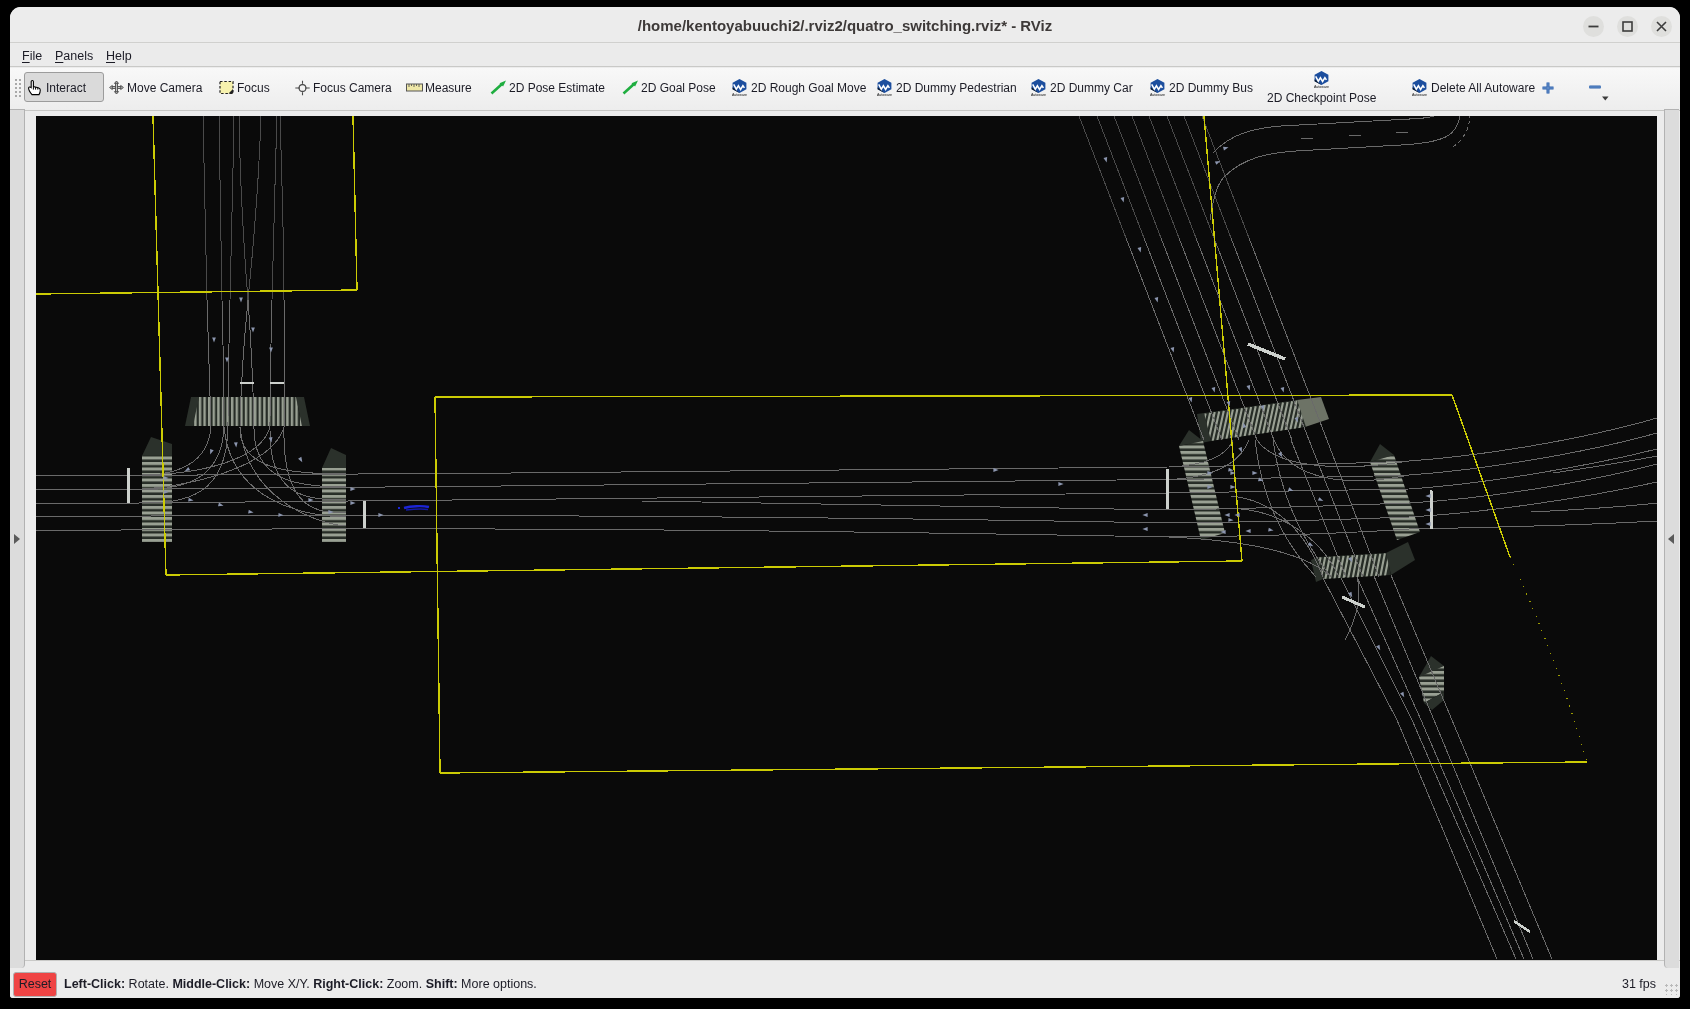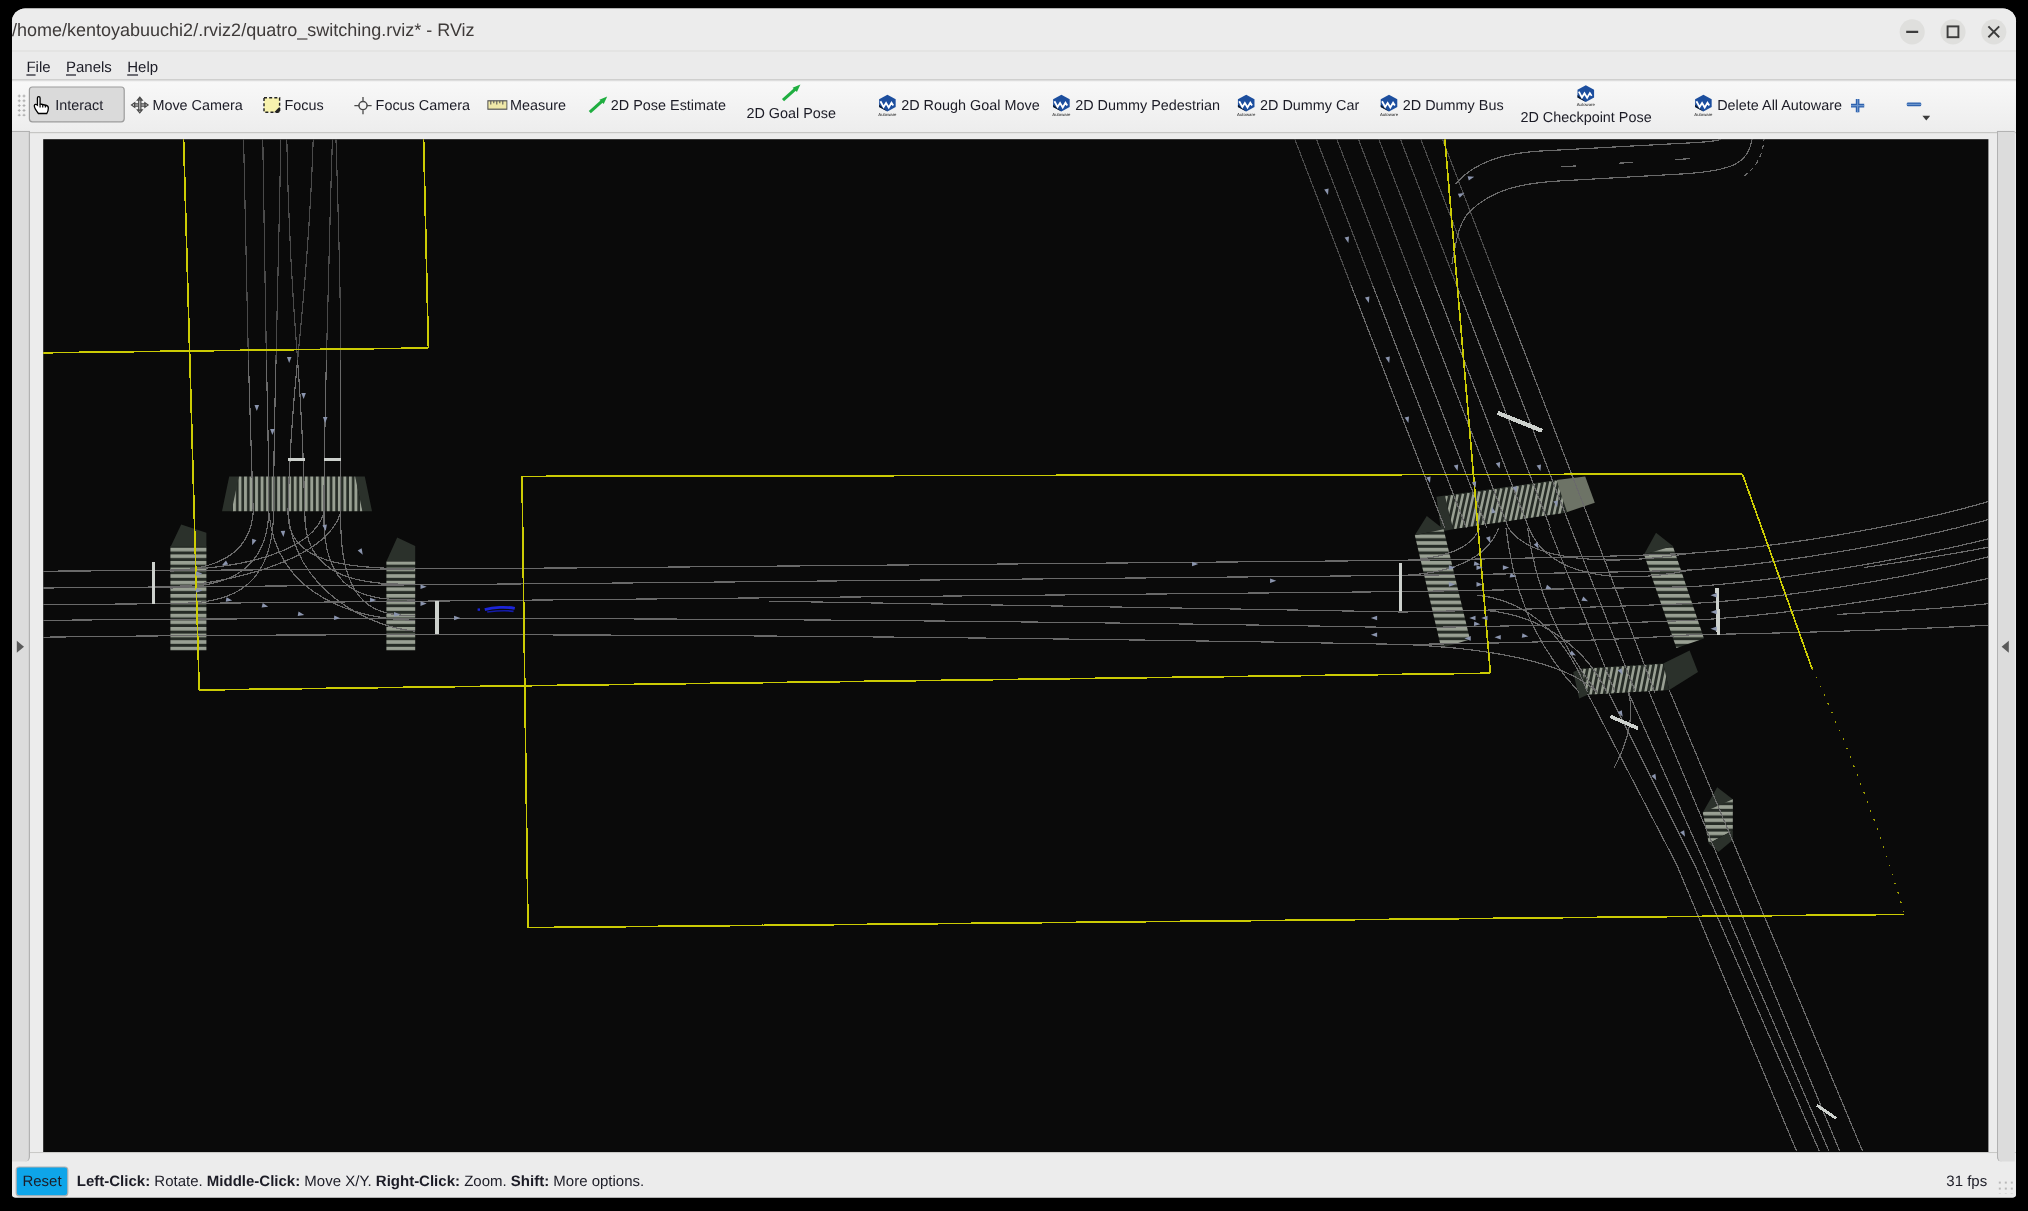--- a/index.html
+++ b/index.html
@@ -2,22 +2,22 @@
 <html><head>
 <meta charset="utf-8">
 <style>
 html,body{margin:0;padding:0;width:1690px;height:1009px;background:#000;overflow:hidden;
   font-family:"Liberation Sans",sans-serif;}
 *{box-sizing:border-box;}
 .win{position:absolute;left:10px;top:7px;width:1670px;height:991px;background:#ececec;
   border-radius:11px 11px 3px 3px;}
 .titlebar{position:absolute;left:0;top:0;width:100%;height:36px;background:#ececec;
   border-radius:11px 11px 0 0;border-bottom:1px solid #d0d0ce;}
-.title{position:absolute;left:0;right:0;top:10px;font-size:15px;
-  font-weight:normal;color:#3e3a39;letter-spacing:0px;}
+.title{position:absolute;left:0;right:0;top:10px;text-align:center;font-size:15px;
+  font-weight:bold;color:#3e3a39;letter-spacing:0px;}
 .wbtn{position:absolute;top:8.5px;width:21px;height:21px;border-radius:50%;background:#dfdfdd;}
 .wbtn svg{position:absolute;left:0;top:0;}
 .menubar{position:absolute;left:0;top:37px;width:100%;height:23px;background:#ebebeb;
   border-bottom:1px solid #c9c9c7;}
 .mi{position:absolute;top:4.5px;font-size:12.5px;color:#1c1c26;}
 .mi u{text-decoration:underline;text-underline-offset:2px;}
 .toolbar{position:absolute;left:0;top:61px;width:100%;height:43px;
   background:linear-gradient(#f8f8f8,#ededed);border-bottom:1px solid #c6c6c4;padding-left:41px;}
 .titem{position:absolute;top:2px;height:35px;display:flex;align-items:center;gap:2px;
   font-size:12px;color:#1c1c26;white-space:nowrap;}
@@ -26,21 +26,21 @@
 .handle{position:absolute;left:4px;top:10px;width:8px;height:19px;
   background-image:radial-gradient(#a9a9a9 1px,transparent 1.1px);
   background-size:4px 4px;}
 .view{position:absolute;left:25.5px;top:109px;width:1621px;height:844px;background:#0a0a0a;}
 .sidetab{position:absolute;top:102px;width:15px;height:859px;background:#dcdcdc;z-index:3;}
 .sidetab.l{left:0;border-right:1px solid #b2b2b2;border-top:1px solid #b2b2b2;border-radius:0 0 4px 0;}
 .sidetab.r{right:1px;border-left:1px solid #b2b2b2;border-top:1px solid #b2b2b2;border-radius:0 0 0 4px;}
 .tri{position:absolute;top:424px;width:0;height:0;}
 .statusbar{position:absolute;left:0;bottom:0;width:100%;height:38px;background:#ececec;
   border-top:1px solid #c9c9c7;border-radius:0 0 3px 3px;}
-.reset{position:absolute;left:3px;top:11px;width:44px;height:25px;background:#0ea5e9;
+.reset{position:absolute;left:3px;top:11px;width:44px;height:25px;background:#ef4444;
   border:1px solid #b0b0b0;border-radius:3px;font-size:12.5px;color:#1c1c26;
   text-align:center;line-height:23px;}
 .stattext{position:absolute;left:54px;top:16px;font-size:12.5px;color:#1c1c26;}
 .fps{position:absolute;right:24px;top:16px;font-size:12.5px;color:#1c1c26;}
 .grip{position:absolute;right:2px;bottom:3px;width:14px;height:12px;
   background-image:radial-gradient(#b9b9b9 1px,transparent 1.1px);background-size:5px 5px;}
 </style>
 </head>
 <body>
 <div class="win">
@@ -119,21 +119,21 @@
         </svg>
       <span>Measure</span>
     </div>
     <div class="titem" style="left:480px;">
       <svg width="17" height="15" viewBox="0 0 17 15">
           <path d="M1.5 13.5L12 4" stroke="#1fae40" stroke-width="2.6"></path>
           <path d="M16 0.5L9.5 3.2l3.6 3.4z" fill="#1fae40"></path>
         </svg>
       <span>2D Pose Estimate</span>
     </div>
-    <div class="titem" style="left:612px;flex-direction:column;">
+    <div class="titem" style="left:612px;">
       <svg width="17" height="15" viewBox="0 0 17 15">
           <path d="M1.5 13.5L12 4" stroke="#1fae40" stroke-width="2.6"></path>
           <path d="M16 0.5L9.5 3.2l3.6 3.4z" fill="#1fae40"></path>
         </svg>
       <span>2D Goal Pose</span>
     </div>
     <div class="titem" style="left:720px;">
       <svg width="19" height="19" viewBox="0 0 19 19">
           <g transform="translate(1.5,1)">
             <path d="M8 0l6.9 3.8v6.4L8 14 1.1 10.2V3.8z" fill="#1c4e9e"></path>

